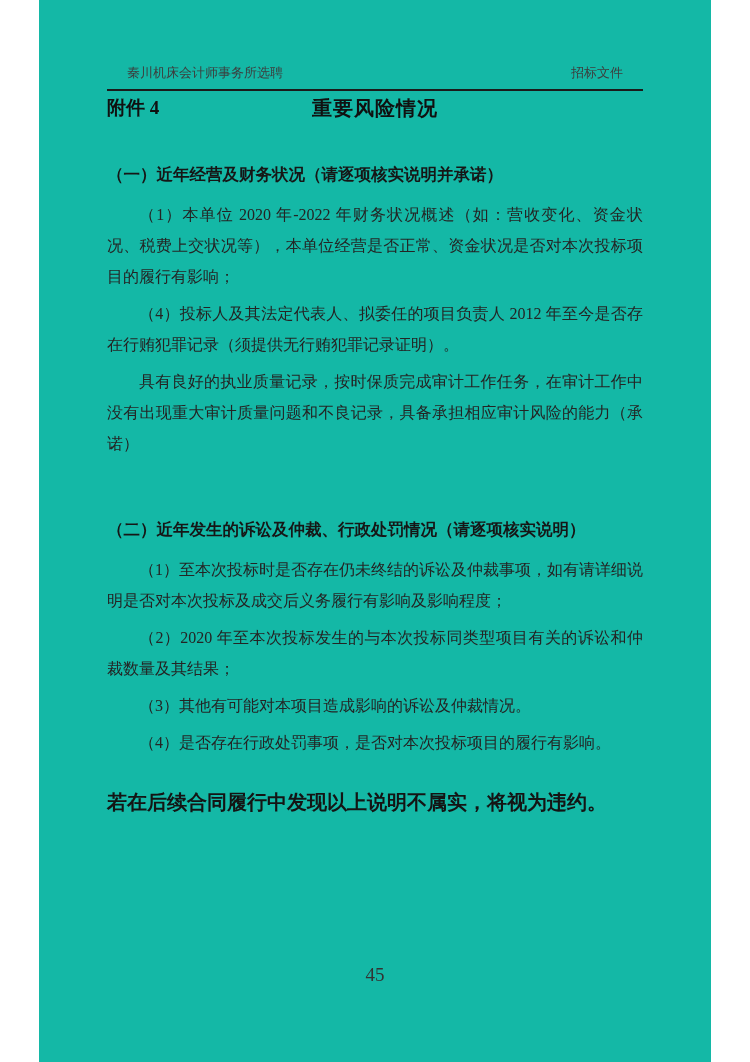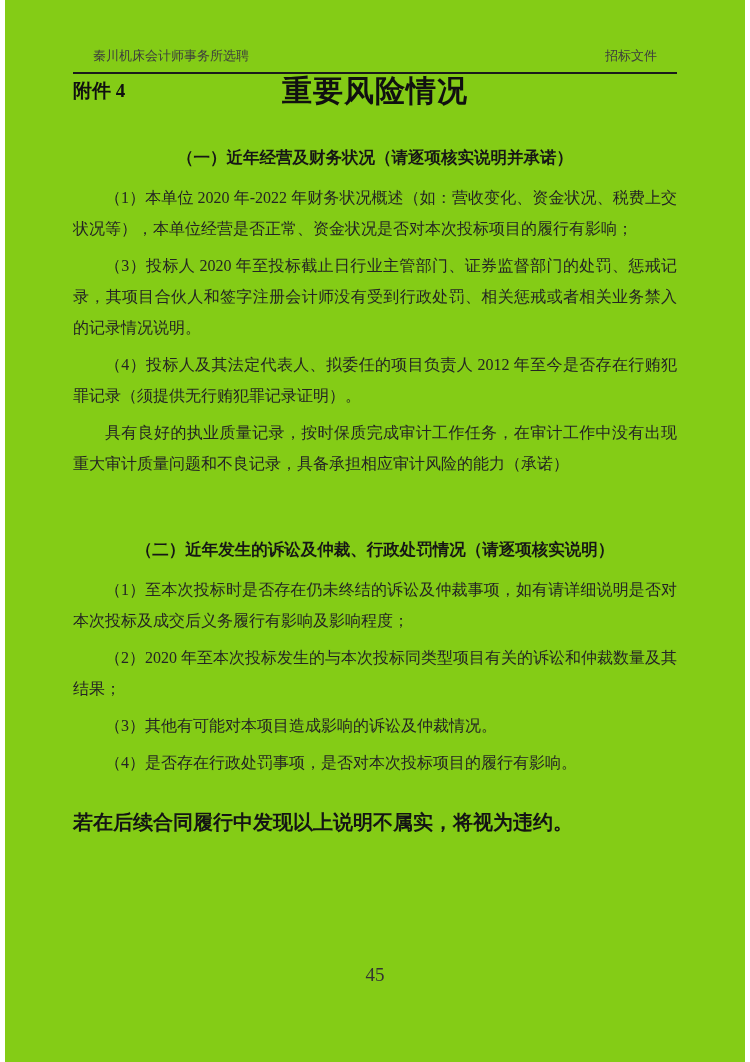--- a/index.html
+++ b/index.html
@@ -3,26 +3,26 @@
 <meta charset="utf-8">
 <title>重要风险情况</title>
 <style>
   html, body {
     margin: 0;
     padding: 0;
     background: #ffffff;
   }
   .page {
     position: relative;
-    width: 740px;
+    width: 672px;
     height: 1062px;
     margin: 0 auto;
-    background: #84cc16;
+    background: #14b8a6;
     box-sizing: border-box;
-    padding: 47px 68px 0 68px;
+    padding: 64px 68px 0 68px;
     font-family: "Liberation Serif", "DejaVu Serif", serif;
     color: #242424;
     overflow: hidden;
   }
   .running-header {
     display: flex;
     justify-content: space-between;
     align-items: flex-end;
     font-size: 13px;
     line-height: 18px;
@@ -40,35 +40,34 @@
     left: 0;
     top: 3px;
     font-weight: bold;
     font-size: 19px;
     color: #101010;
     white-space: nowrap;
   }
   .doc-title {
     text-align: center;
     font-weight: bold;
-    font-size: 30px;
+    font-size: 20px;
     line-height: 32px;
     color: #101010;
     letter-spacing: 1px;
   }
   .section { margin: 0; }
   .section-1 { margin-top: 35px; }
   .section-2 { margin-top: 55px; }
   .section-heading {
     font-weight: bold;
     font-size: 16.5px;
     line-height: 31px;
     margin: 0 0 9px 0;
     color: #161616;
-    text-align: center;
   }
   .para {
     font-size: 16px;
     line-height: 31px;
     text-align: justify;
     text-indent: 2em;
     margin: 0 0 6px 0;
     color: #242424;
   }
   .footer-note {
@@ -100,21 +99,20 @@
   </div>
 
   <div class="title-row">
     <span class="attachment-label">附件 4</span>
     <div class="doc-title">重要风险情况</div>
   </div>
 
   <div class="section section-1">
     <h2 class="section-heading">（一）近年经营及财务状况（请逐项核实说明并承诺）</h2>
     <p class="para">（1）本单位 2020 年-2022 年财务状况概述（如：营收变化、资金状况、税费上交状况等），本单位经营是否正常、资金状况是否对本次投标项目的履行有影响；</p>
-    <p class="para">（3）投标人 2020 年至投标截止日行业主管部门、证券监督部门的处罚、惩戒记录，其项目合伙人和签字注册会计师没有受到行政处罚、相关惩戒或者相关业务禁入的记录情况说明。</p>
     <p class="para">（4）投标人及其法定代表人、拟委任的项目负责人 2012 年至今是否存在行贿犯罪记录（须提供无行贿犯罪记录证明）。</p>
     <p class="para">具有良好的执业质量记录，按时保质完成审计工作任务，在审计工作中没有出现重大审计质量问题和不良记录，具备承担相应审计风险的能力（承诺）</p>
   </div>
 
   <div class="section section-2">
     <h2 class="section-heading">（二）近年发生的诉讼及仲裁、行政处罚情况（请逐项核实说明）</h2>
     <p class="para">（1）至本次投标时是否存在仍未终结的诉讼及仲裁事项，如有请详细说明是否对本次投标及成交后义务履行有影响及影响程度；</p>
     <p class="para">（2）2020 年至本次投标发生的与本次投标同类型项目有关的诉讼和仲裁数量及其结果；</p>
     <p class="para">（3）其他有可能对本项目造成影响的诉讼及仲裁情况。</p>
     <p class="para">（4）是否存在行政处罚事项，是否对本次投标项目的履行有影响。</p>

